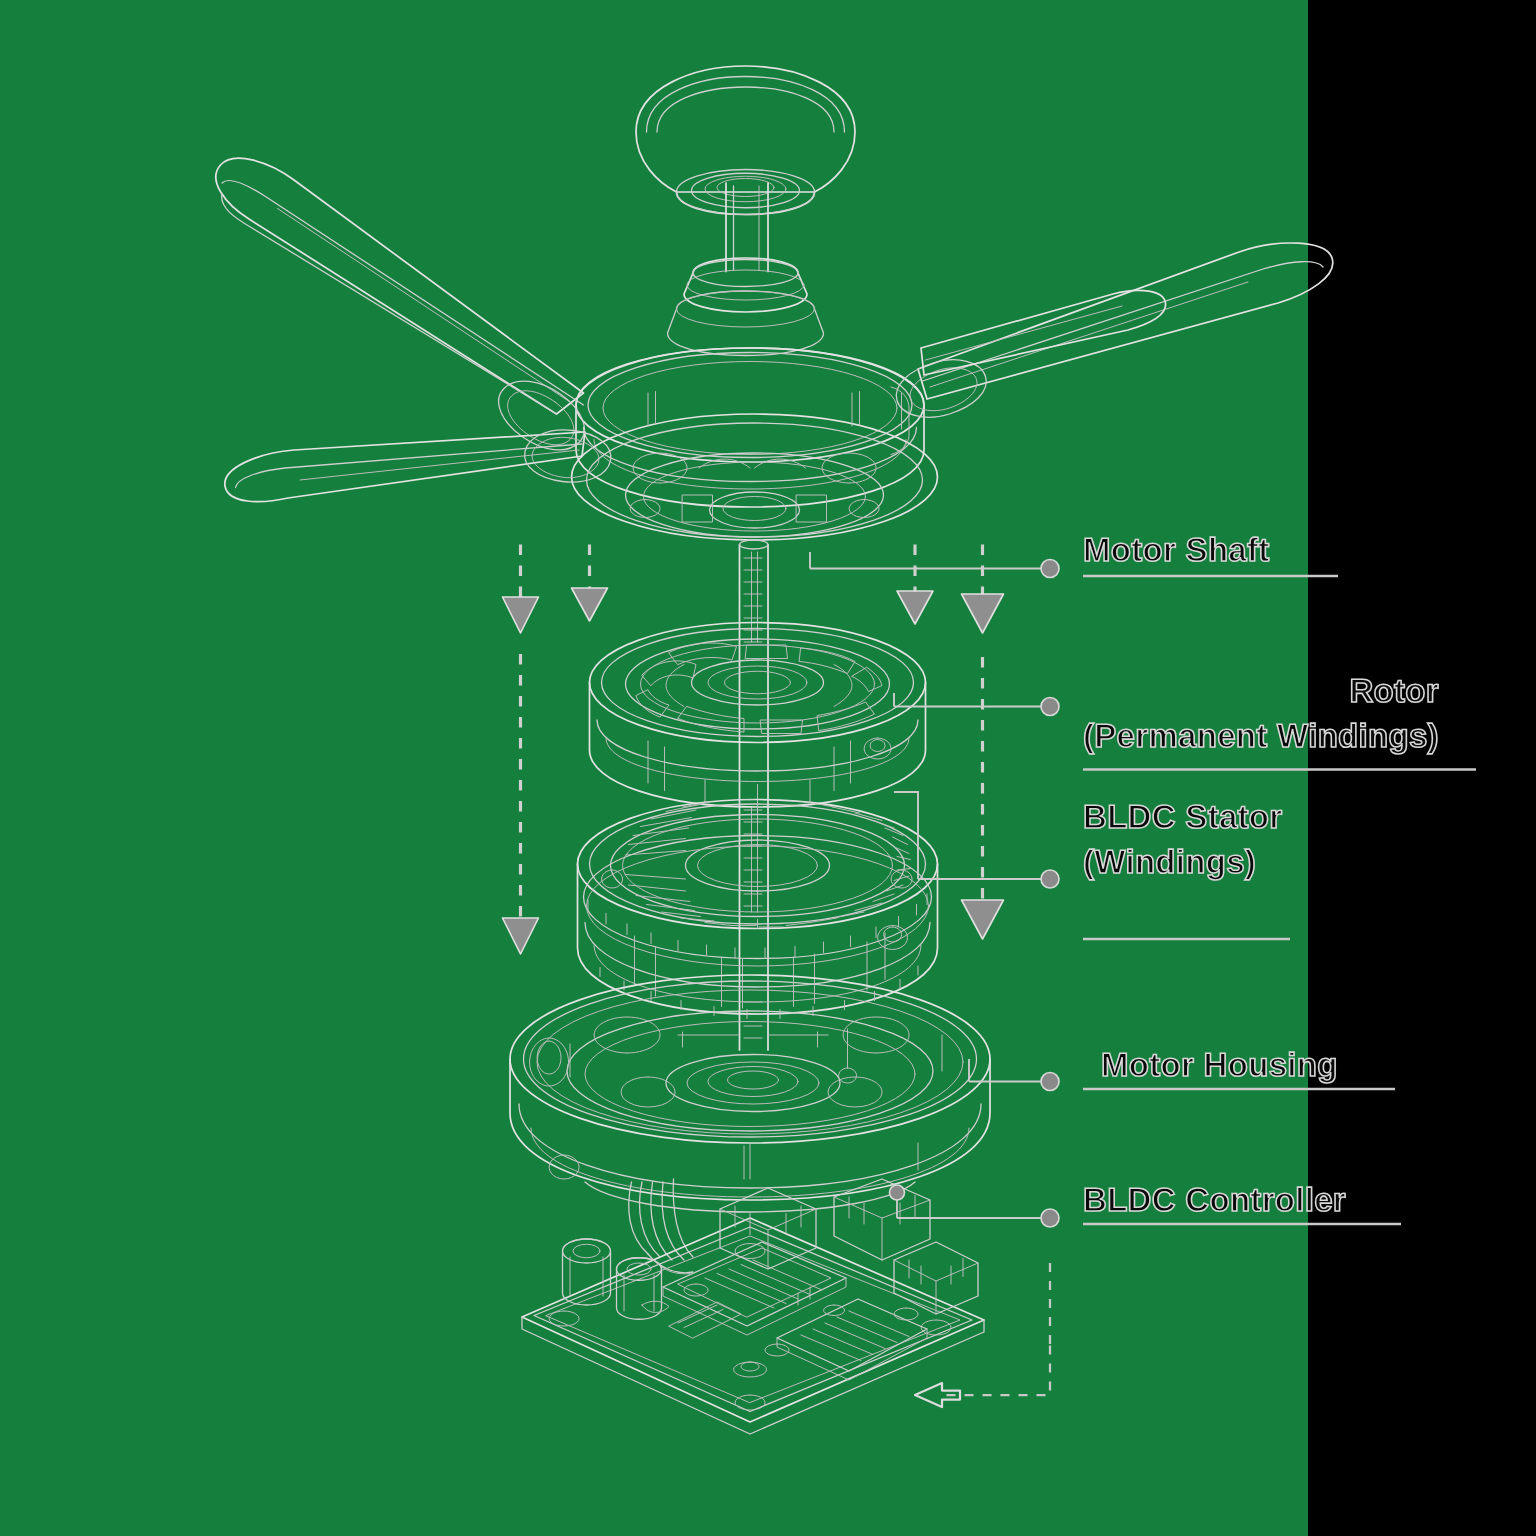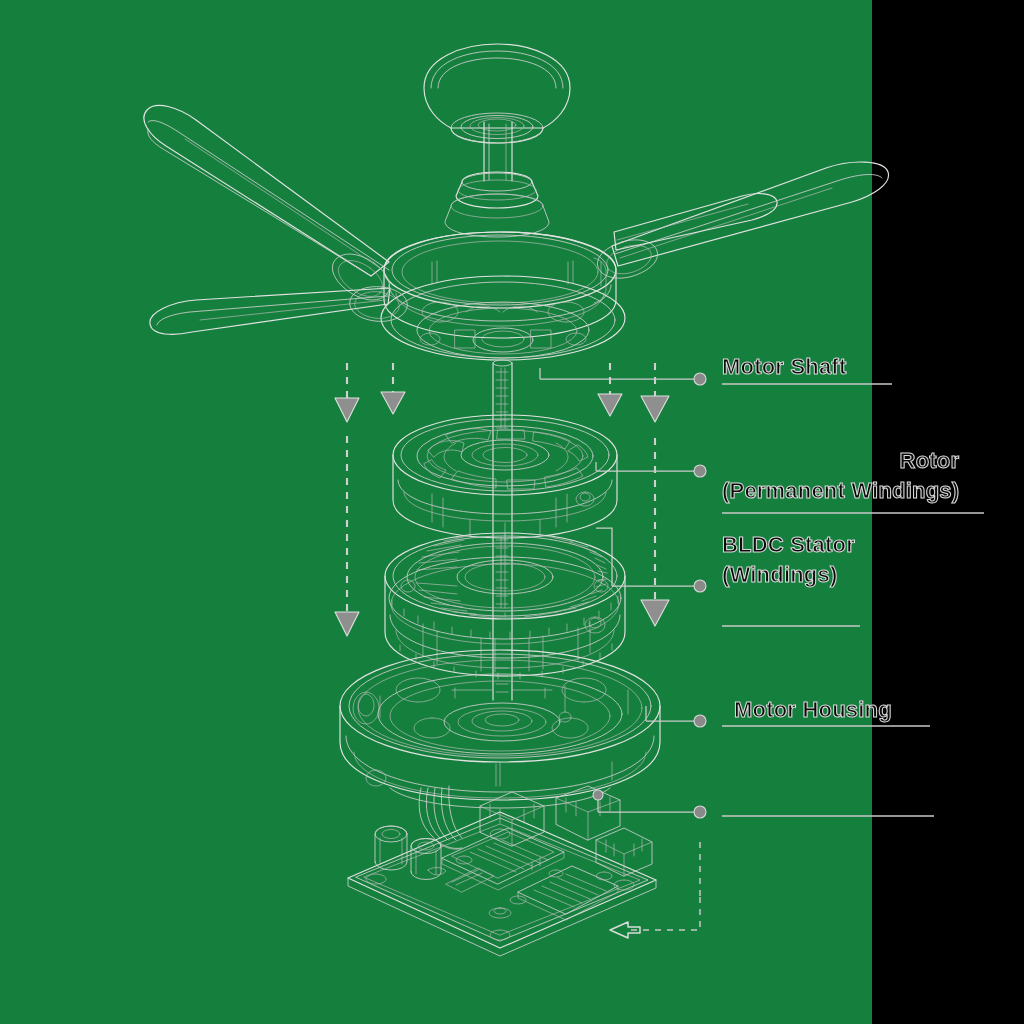--- a/index.html
+++ b/index.html
@@ -372,15 +372,16 @@
   <div class="lbl" style="left:722px;top:530px;">
     <span>BLDC Stator</span>
     <span class="l2">(Windings)</span>
   </div>
 
   <div class="lbl" style="left:734px;top:695px;">
     <span>Motor Housing</span>
   </div>
 
   <div class="lbl" style="left:722px;top:785px;">
+    <span>BLDC Controller</span>
   </div>
 
 </div>
 
 </body></html>

